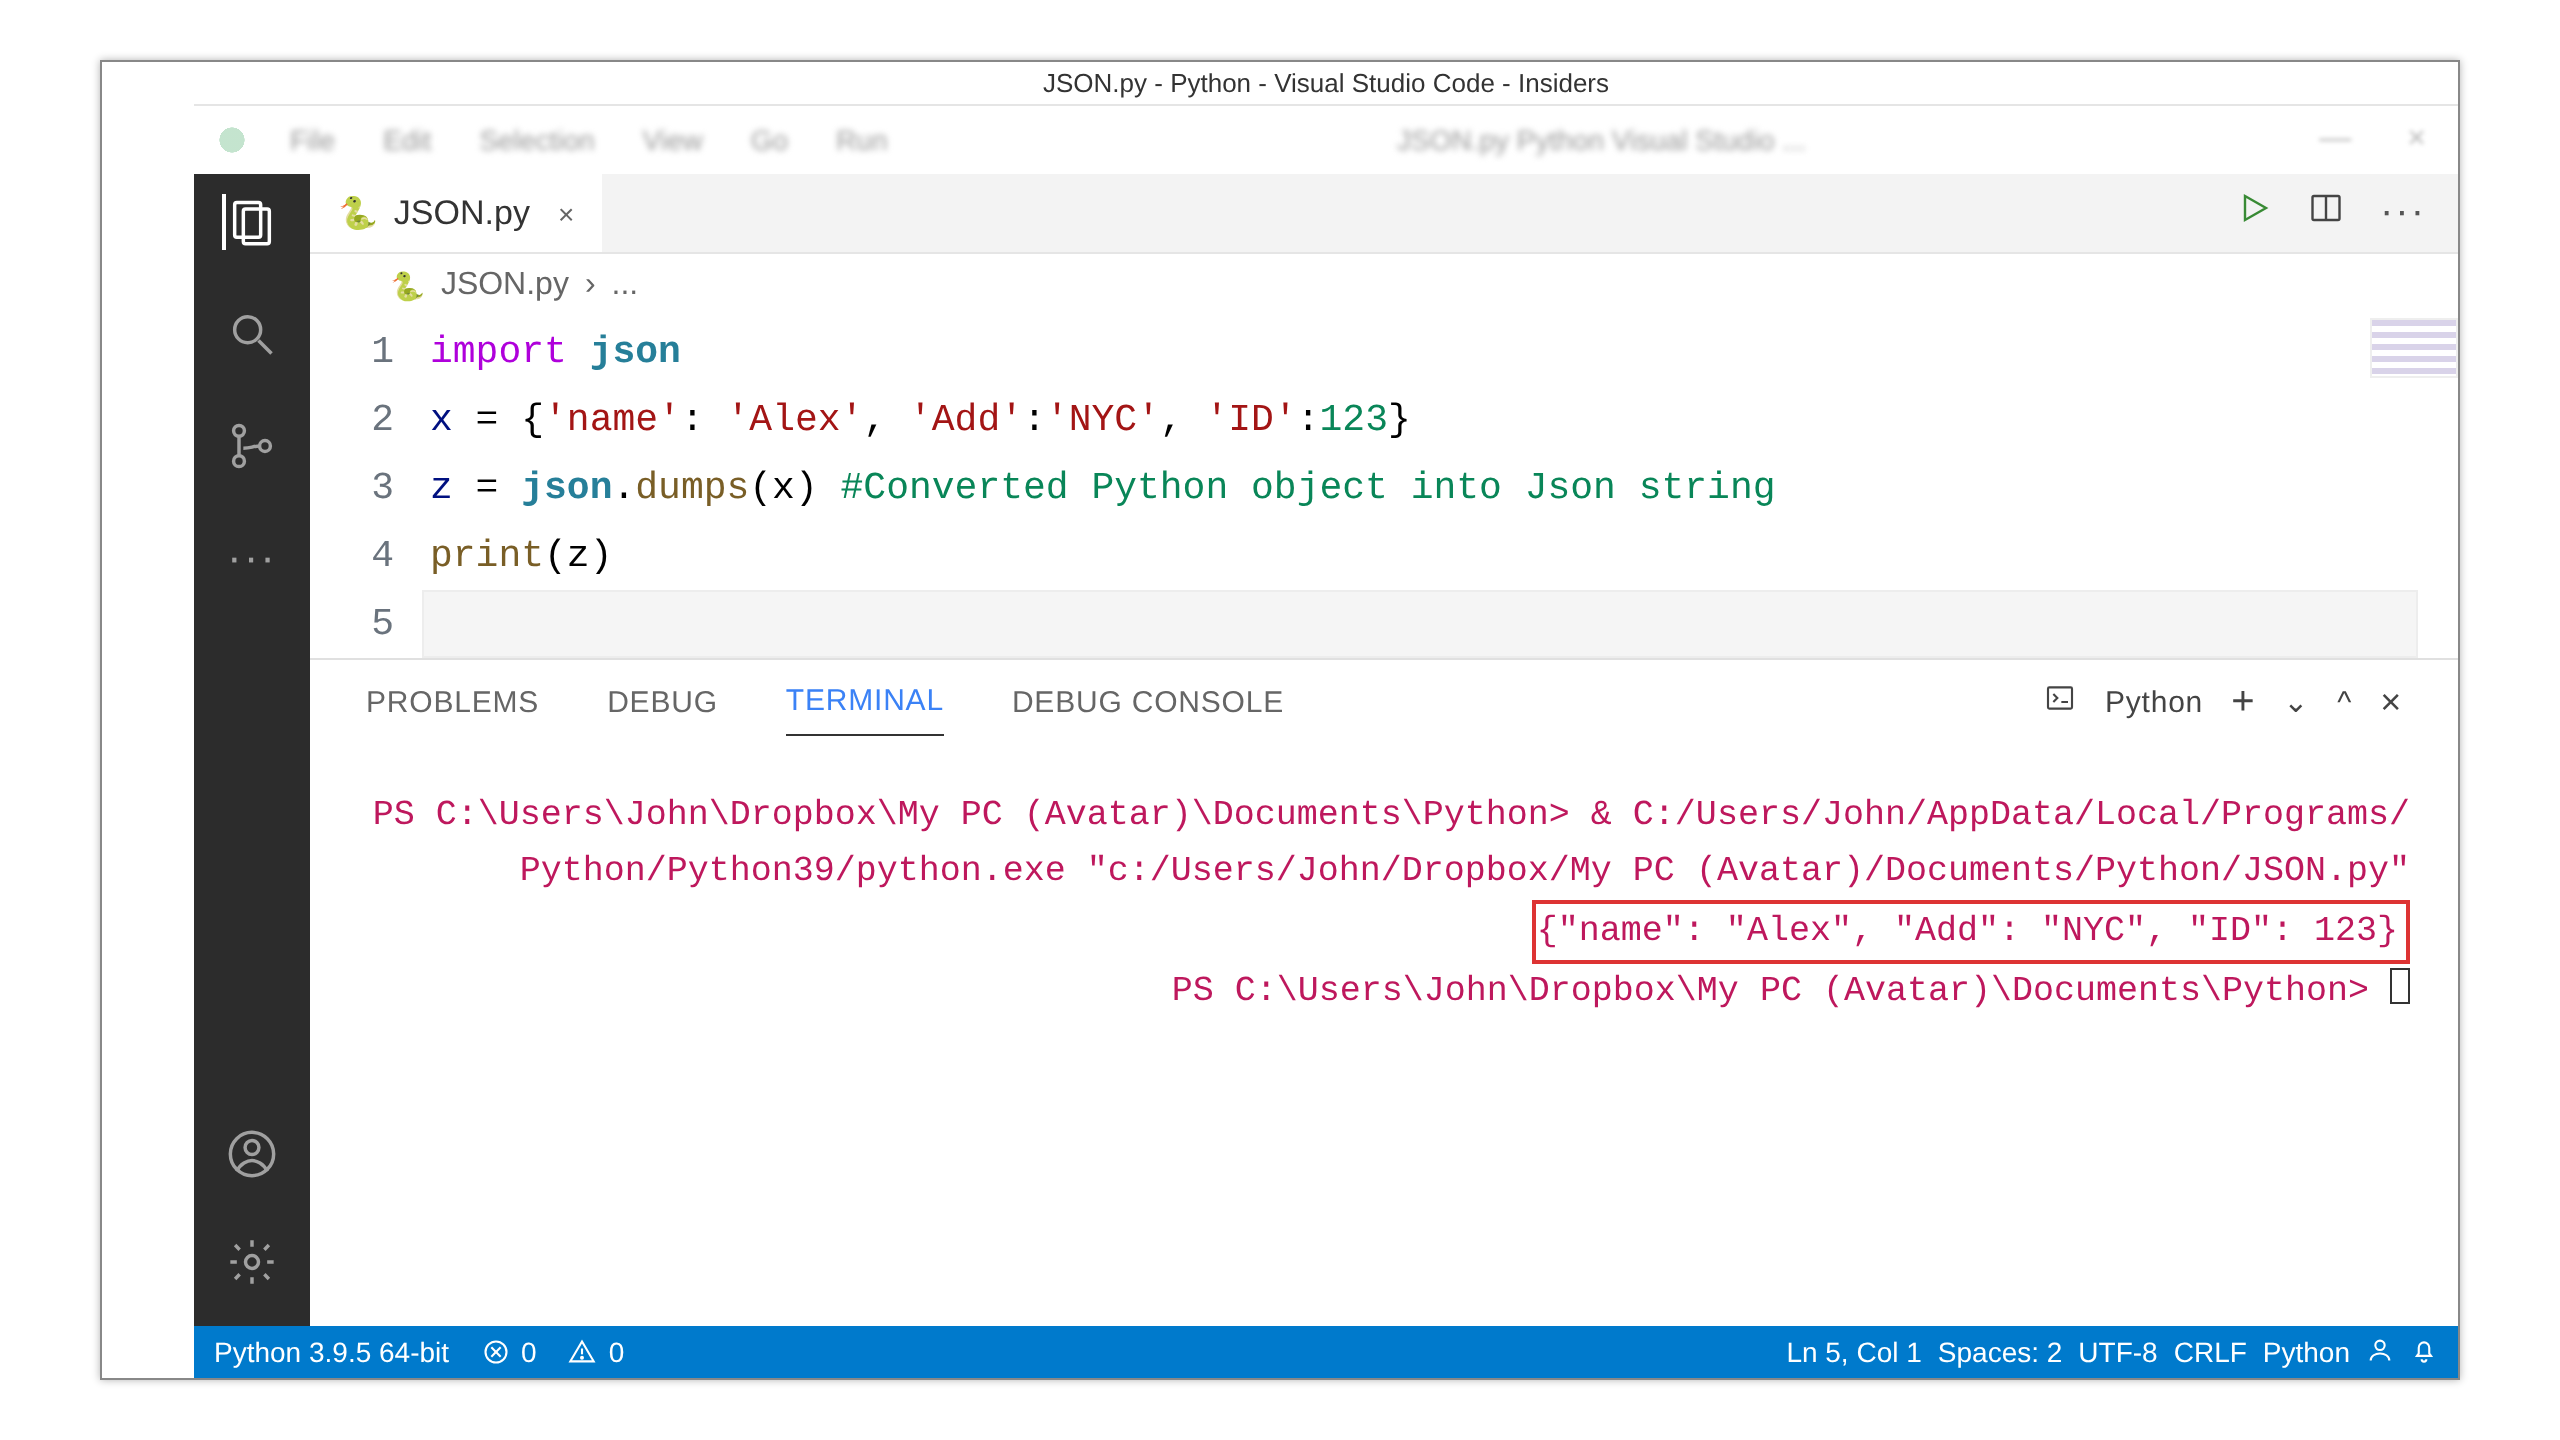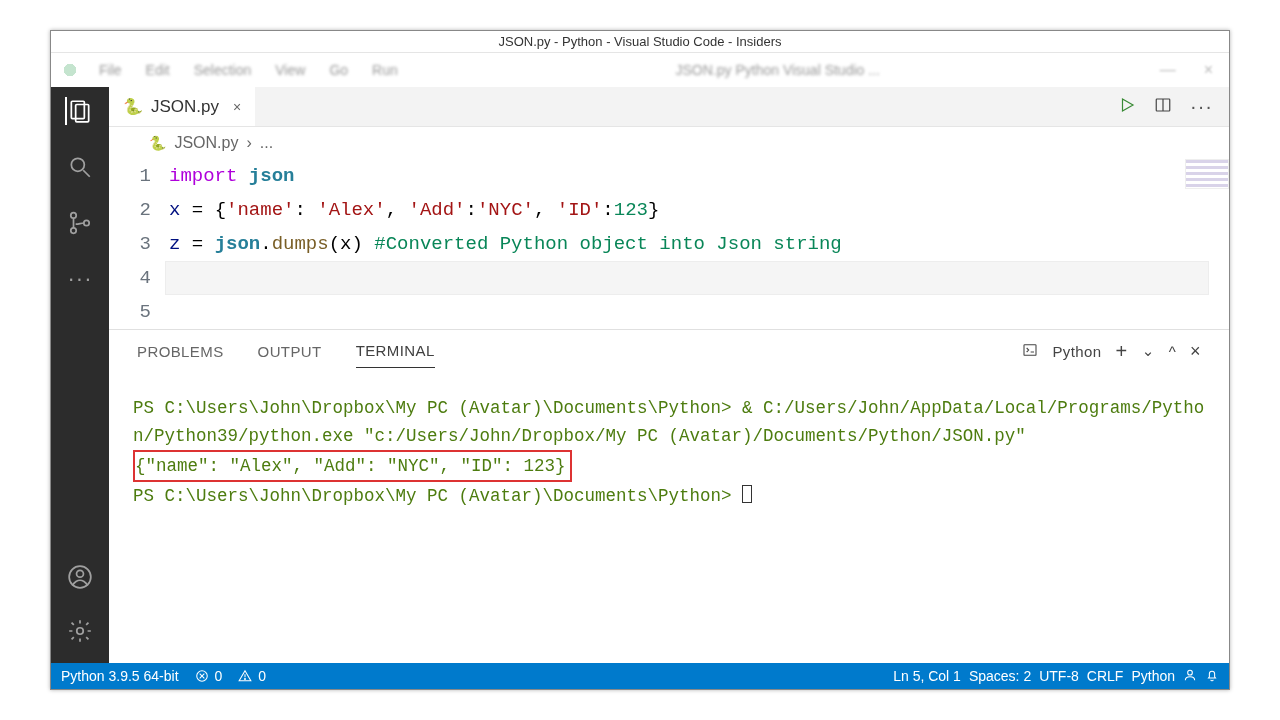--- a/index.html
+++ b/index.html
@@ -14,20 +14,21 @@
     justify-content: center;
   }
   .window {
     width: 1180px;
     height: 660px;
     border: 1px solid #888;
     display: flex;
     flex-direction: column;
     background: #fff;
     box-shadow: 0 0 4px rgba(0,0,0,0.3);
+    padding-left: 46px;
   }
   .titlebar {
     height: 22px;
     background: #fff;
     display: flex;
     align-items: center;
     justify-content: center;
     font-size: 13px;
     color: #333;
     border-bottom: 1px solid #e5e5e5;
@@ -151,33 +152,34 @@
     display: flex;
     align-items: center;
     height: 42px;
     padding: 0 28px;
     gap: 34px;
     color: #555;
     font-size: 15px;
     letter-spacing: 0.4px;
   }
   .panel-tab { padding: 8px 0; cursor:pointer; color:#666;}
-  .panel-tab.active { color: #404040; border-bottom: 1.5px solid #333;}
+  .panel-tab.active { color: #3b82f6; border-bottom: 1.5px solid #333;}
   .panel-tabs .right { margin-left:auto; display:flex; align-items:center; gap:14px; color:#444; font-size:15px;}
   .panel-tabs .right svg{width:16px;height:16px;stroke:currentColor;fill:none;stroke-width:1.6;}
   .terminal {
     flex: 1;
     font-family: Consolas, "Courier New", monospace;
     font-size: 17.5px;
     line-height: 28px;
     padding: 22px 24px 6px 24px;
-    color: #4d7c0f;
+    color: #be185d;
     overflow: hidden;
     white-space: pre-wrap;
     word-break: break-all;
+    text-align: right;
   }
   .highlight-box {
     border: 2px solid #d33;
     display: inline-block;
     padding: 0 4px 0 0;
   }
   .cursor-box {
     display: inline-block;
     width: 10px;
     height: 18px;
@@ -299,30 +301,32 @@
           <div>1</div>
           <div>2</div>
           <div>3</div>
           <div>4</div>
           <div>5</div>
         </div>
         <div class="code">
           <div class="code-line"><span class="tok-kw">import</span> <span class="tok-mod">json</span></div>
           <div class="code-line"><span class="tok-var">x</span><span> = </span><span>{</span><span class="tok-str">'name'</span><span>: </span><span class="tok-str">'Alex'</span><span>, </span><span class="tok-str">'Add'</span><span>:</span><span class="tok-str">'NYC'</span><span>, </span><span class="tok-str">'ID'</span><span>:</span><span class="tok-num">123</span><span>}</span></div>
           <div class="code-line"><span class="tok-var">z</span><span> = </span><span class="tok-mod">json</span><span>.</span><span class="tok-func">dumps</span><span>(x)</span><span> </span><span class="tok-comment">#Converted Python object into Json string</span></div>
+          <div class="code-line"><span class="tok-func">print</span><span>(z)</span></div>
           <div class="code-line current"></div>
           <div class="minimap"></div>
         </div>
       </div>
 
       <div class="panel">
         <div class="panel-tabs">
           <span class="panel-tab">PROBLEMS</span>
-          <span class="panel-tab">OUTPUT</span>
+          <span class="panel-tab">DEBUG</span>
           <span class="panel-tab active">TERMINAL</span>
+          <span class="panel-tab">DEBUG CONSOLE</span>
           <div class="right">
             <span><svg viewBox="0 0 24 24">
                   <rect x="3" y="4" width="18" height="16" rx="1"></rect>
                   <path d="M7 9l3 3-3 3M13 15h5"></path>
                 </svg></span>
             <span>Python</span>
             <span style="font-size:20px;font-weight:300">+</span>
             <span>⌄</span>
             <span>^</span>
             <span style="font-size:18px">×</span>

